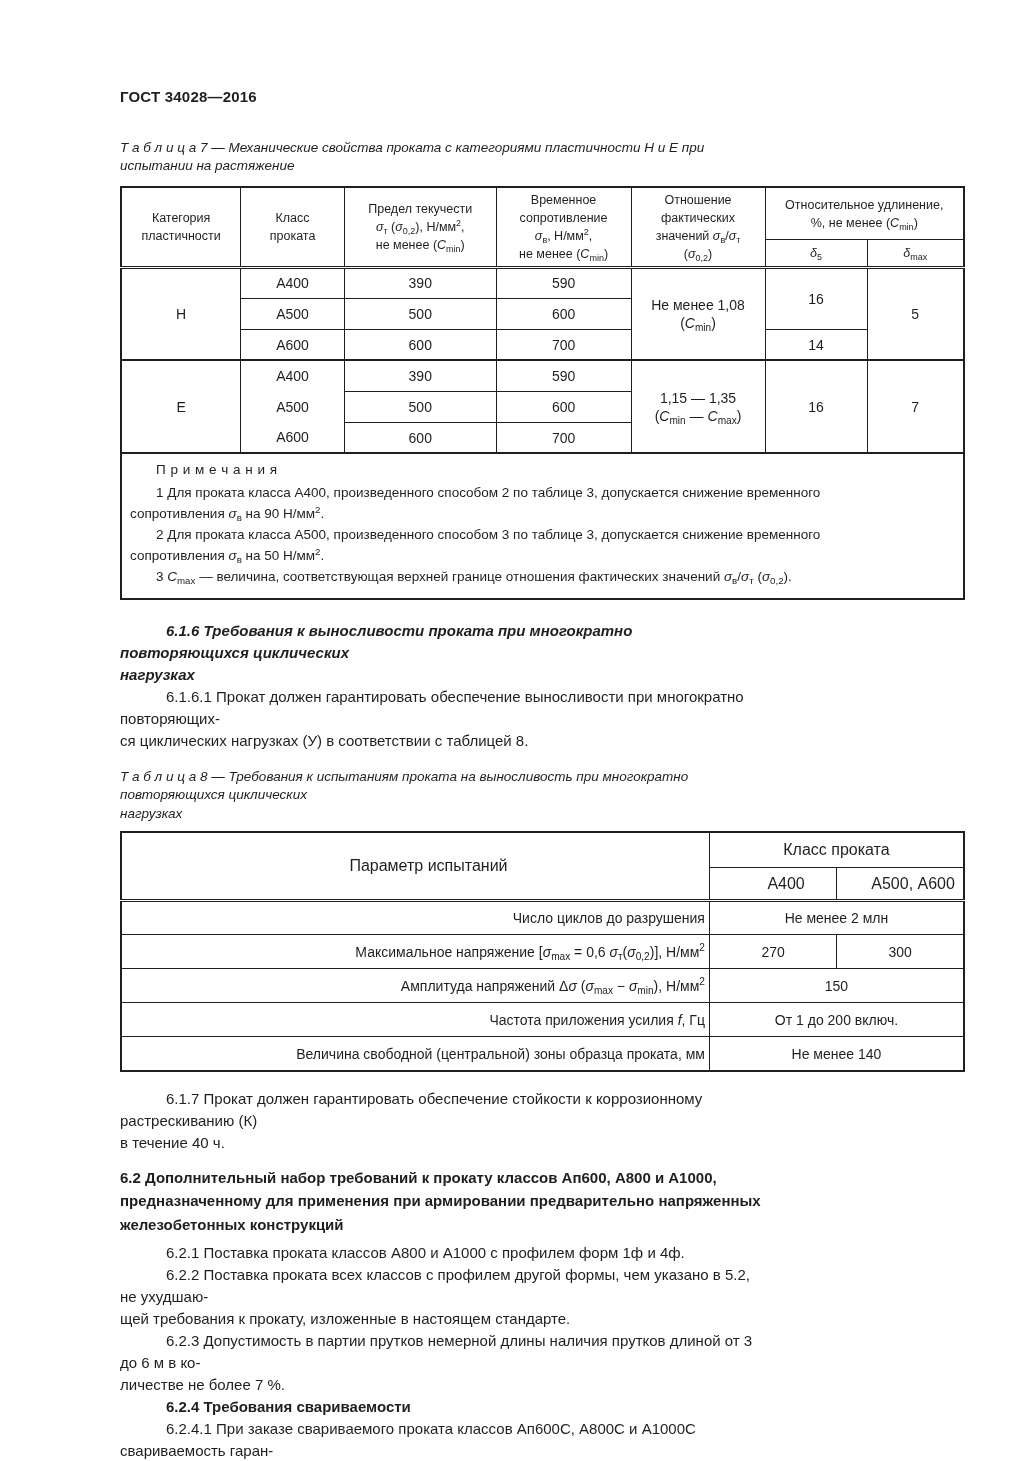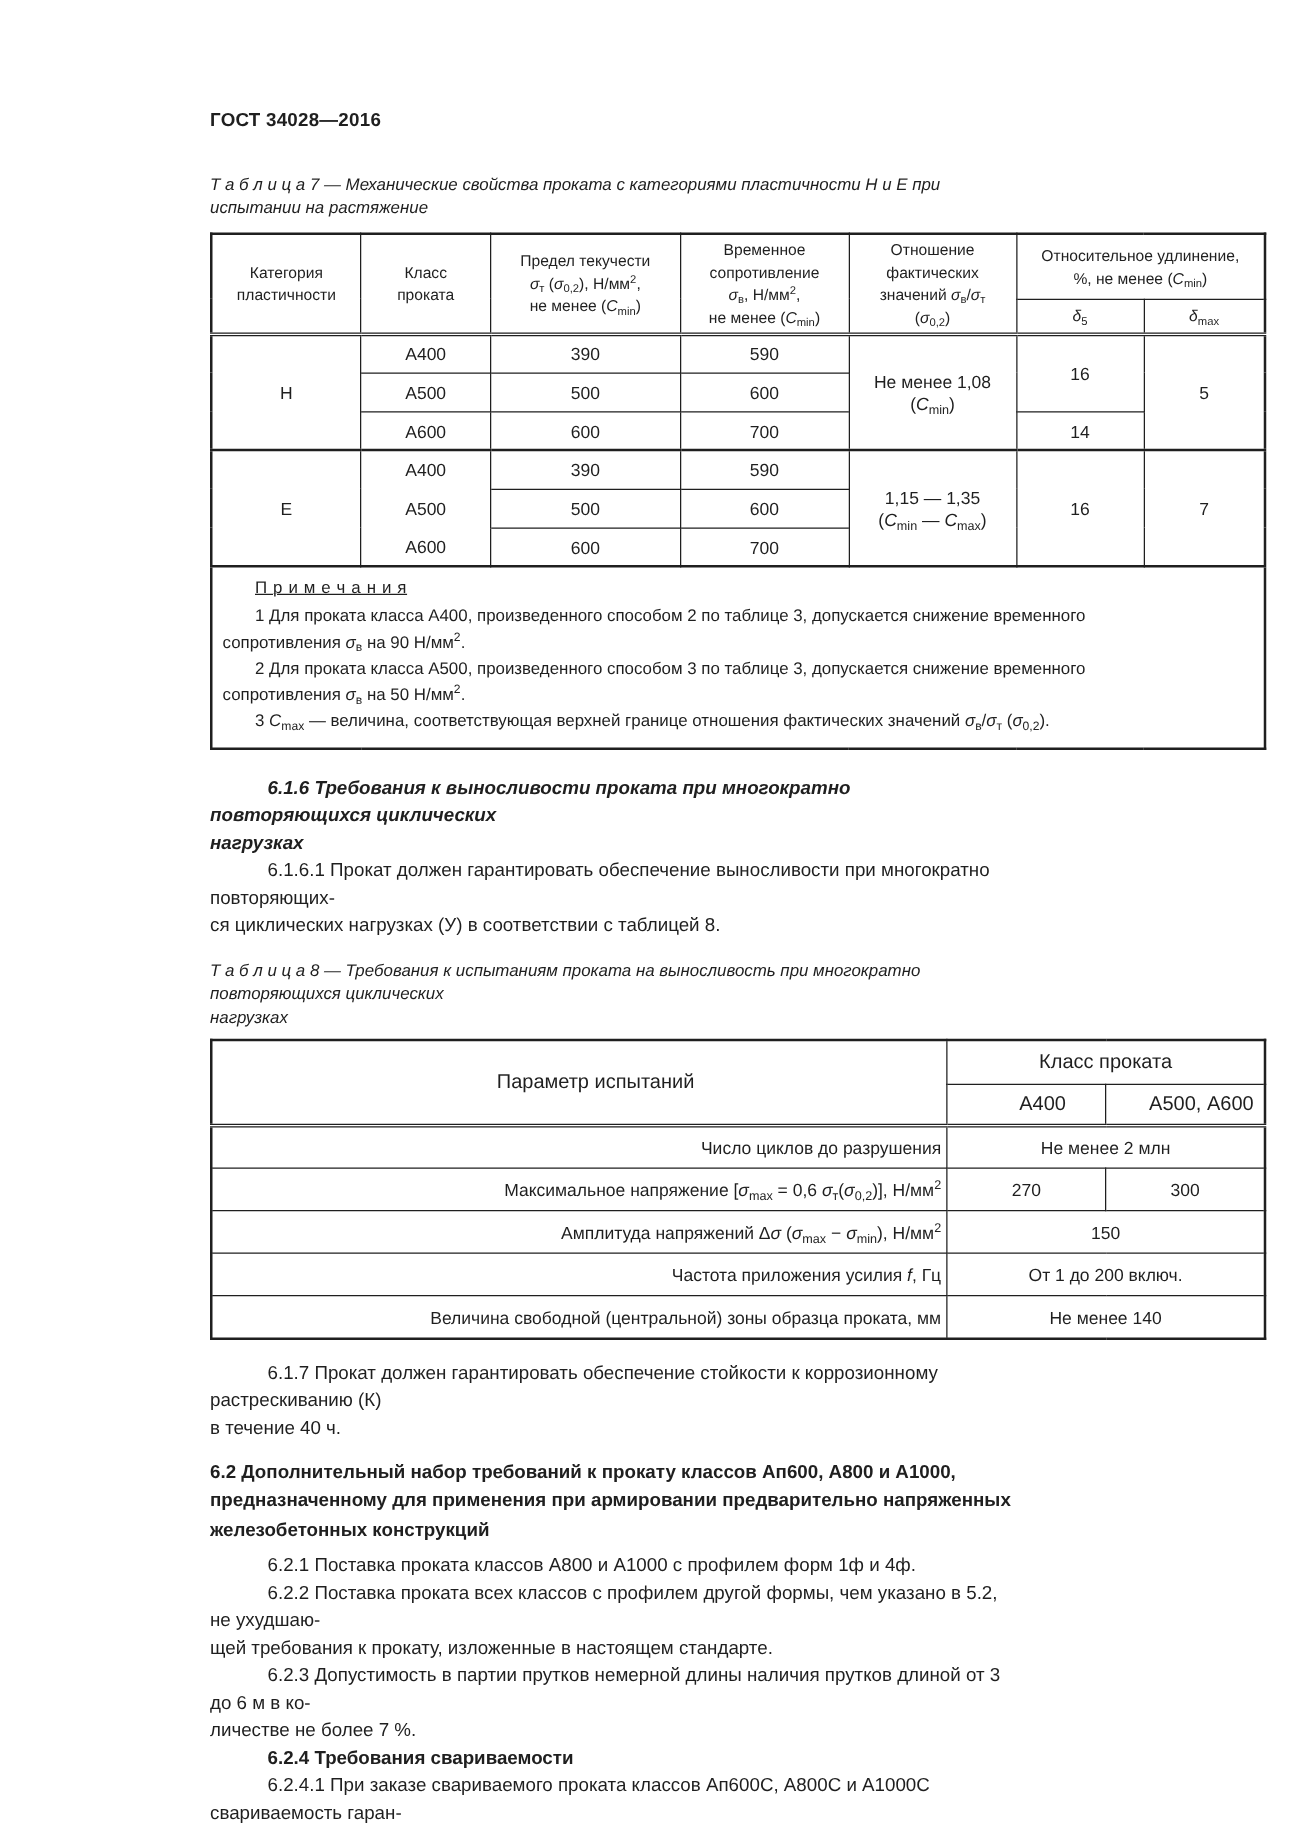--- a/index.html
+++ b/index.html
@@ -4,21 +4,20 @@
 <style>
   html,body { margin:0; padding:0; background:#ffffff; }
   .page {
     position:relative;
     width:831px; height:1461px;
     background:#ffffff;
     box-sizing:border-box;
     padding:88px 68px 0 120px;
     font-family:"Liberation Sans", sans-serif;
     color:#1f1f1f;
-    margin-left:48px;
   }
   .doc-header { font-size:15px; font-weight:bold; letter-spacing:.2px; margin:0 0 34px 0; }
 
   .tbl-caption { font-size:13.5px; margin:0 0 11px 0; line-height:1.35;font-style:italic; }
 
   table.gost { border-collapse:collapse; table-layout:fixed; width:845px; }
   table.gost td {
     border:1px solid #1f1f1f;
     text-align:center; vertical-align:middle;
     padding:2px 4px;
@@ -33,21 +32,21 @@
   .t7 tr.hdr1 { height:52px; }
   .t7 tr.hdr2 { height:28px; }
   .t7 td.gsep { border-top:2px solid #1f1f1f; }
   .t7 td.nob  { border-bottom-style:hidden; }
   .t7 td.notes {
     border-top:2px solid #1f1f1f;
     text-align:left; vertical-align:top;
     padding:6px 10px 10px 8px;
     height:118px;
   }
-  .t7 .notes .nhead { margin:0 0 2px 0; text-indent:26px; font-size:13.5px; letter-spacing:.5px;text-decoration:underline; }
+  .t7 .notes .nhead { margin:0 0 2px 0; text-indent:26px; font-size:13.5px; letter-spacing:.5px; }
   .t7 .notes p { margin:0; text-indent:26px; font-size:13.5px; line-height:1.55; text-align:left; }
 
   
   .t8 tr.hdr1 { height:36px; }
   .t8 tr.hdr2 { height:33px; }
   .t8 td.dbl { border-bottom:3px double #1f1f1f;padding-left:30px; }
   .t8 tr.hdr1 td, .t8 tr.hdr2 td { font-size:16px; }
   .t8 tr.body { height:34px; }
   .t8 td.param { text-align:right; padding-left:0; }
 

